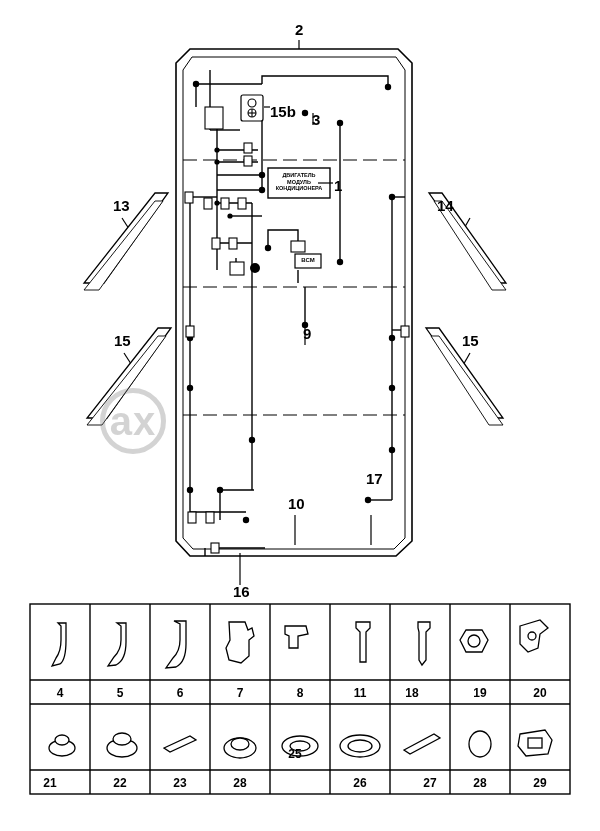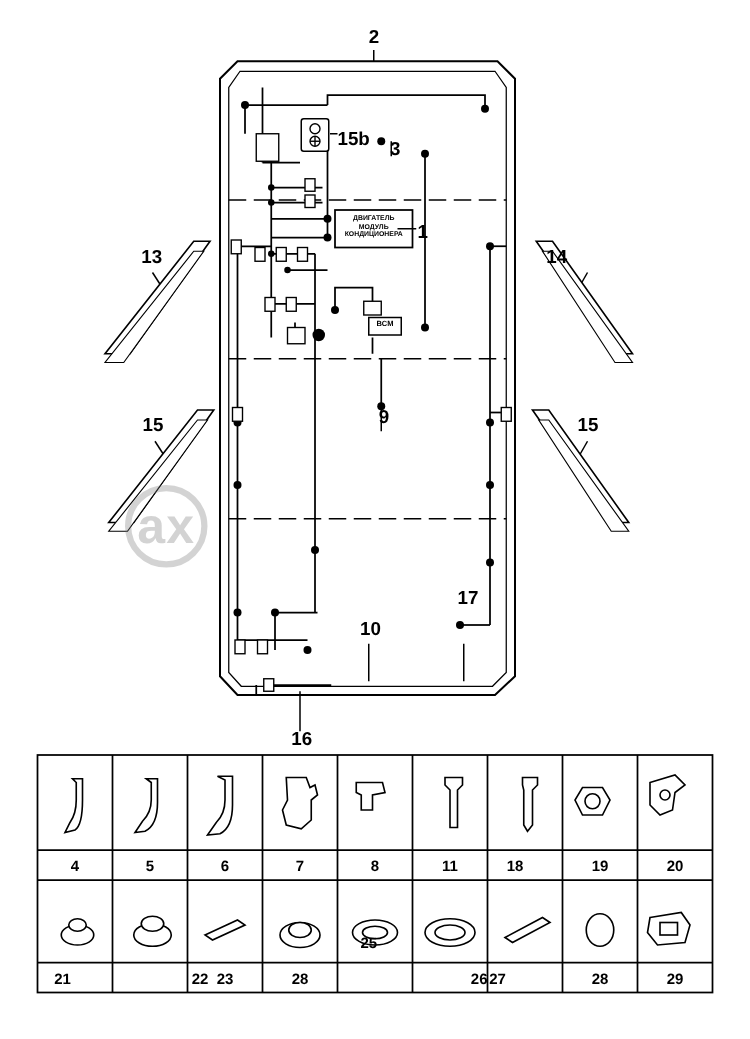--- a/index.html
+++ b/index.html
@@ -242,22 +242,22 @@
   <div class="tbl-cellnum" style="left:90px;top:686px;width:60px;">5</div>
   <div class="tbl-cellnum" style="left:150px;top:686px;width:60px;">6</div>
   <div class="tbl-cellnum" style="left:210px;top:686px;width:60px;">7</div>
   <div class="tbl-cellnum" style="left:270px;top:686px;width:60px;">8</div>
   <div class="tbl-cellnum" style="left:330px;top:686px;width:60px;">11</div>
   <div class="tbl-cellnum" style="left:390px;top:686px;width:44px;">18</div>
   <div class="tbl-cellnum" style="left:450px;top:686px;width:60px;">19</div>
   <div class="tbl-cellnum" style="left:510px;top:686px;width:60px;">20</div>
 
   <div class="tbl-cellnum" style="left:20px;top:776px;width:60px;">21</div>
-  <div class="tbl-cellnum" style="left:90px;top:776px;width:60px;padding-left:40px;">22</div>
+  <div class="tbl-cellnum" style="left:90px;top:776px;width:60px;">22</div>
   <div class="tbl-cellnum" style="left:150px;top:776px;width:60px;">23</div>
   <div class="tbl-cellnum" style="left:210px;top:776px;width:60px;">28</div>
   <div class="tbl-cellnum" style="left:270px;top:747px;width:50px;">25</div>
-  <div class="tbl-cellnum" style="left:330px;top:776px;width:60px;text-align:right;">26</div>
-  <div class="tbl-cellnum" style="left:368px;top:776px;width:60px;">27</div>
+  <div class="tbl-cellnum" style="left:330px;top:776px;width:60px;">26</div>
+  <div class="tbl-cellnum" style="left:400px;top:776px;width:60px;">27</div>
   <div class="tbl-cellnum" style="left:450px;top:776px;width:60px;">28</div>
   <div class="tbl-cellnum" style="left:510px;top:776px;width:60px;">29</div>
 
 </div>
 
 </body></html>

